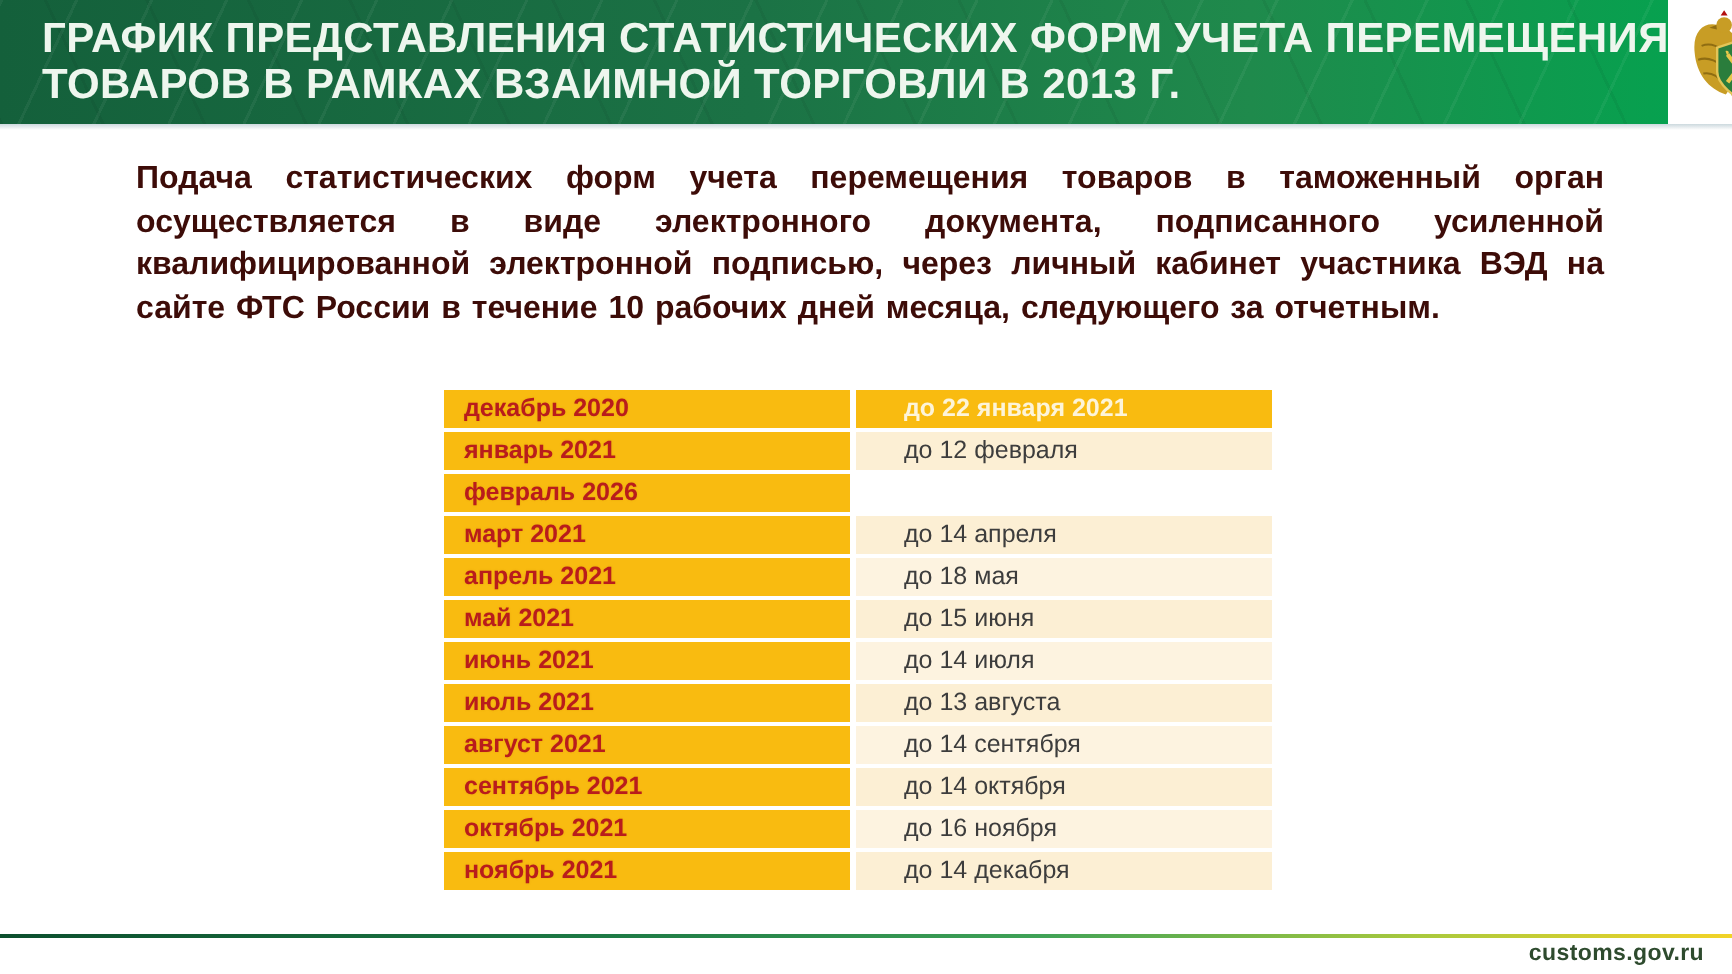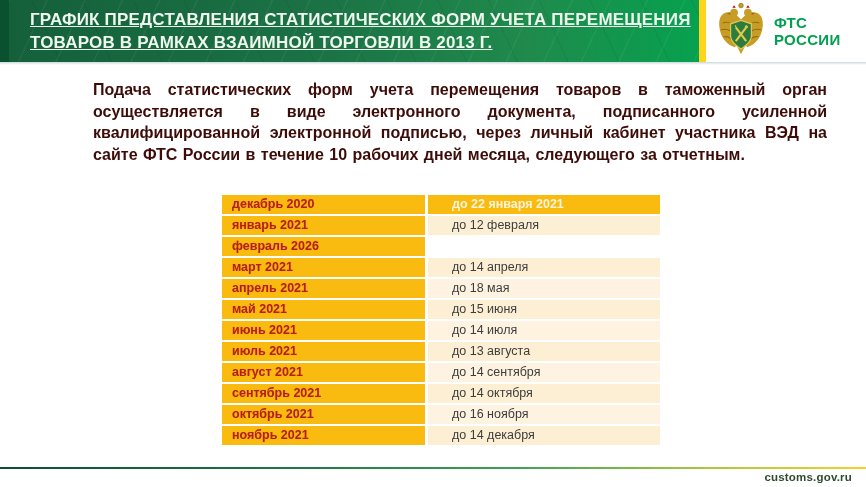--- a/index.html
+++ b/index.html
@@ -18,50 +18,50 @@
     display:flex;flex-direction:column;justify-content:center;
     padding-left:21px;box-sizing:border-box;
   }
   .header-main::after{
     content:"";position:absolute;inset:0;pointer-events:none;
     background:
       repeating-linear-gradient(115deg,rgba(255,255,255,0.05) 0 1.5px,transparent 1.5px 34px),
       repeating-linear-gradient(65deg,rgba(0,0,0,0.05) 0 1.5px,transparent 1.5px 46px);
   }
   .title-line{
-    color:#eef6ee;font-size:17px;font-weight:bold;line-height:23px;
-    letter-spacing:0.2px;white-space:nowrap;position:relative;z-index:1;text-decoration:underline;
+    color:#eef6ee;font-size:21px;font-weight:bold;line-height:23px;
+    letter-spacing:0.2px;white-space:nowrap;position:relative;z-index:1;
   }
   .gold-stripe{width:7px;height:100%;background:#ffd51c;}
   .logo-panel{
     width:160px;height:100%;background:#ffffff;
     display:flex;align-items:center;gap:7px;padding-left:9px;box-sizing:border-box;
   }
   .logo-text{color:#00a14e;font-weight:bold;font-size:15px;line-height:17px;letter-spacing:0.3px;}
   .header-shadow{
     position:absolute;top:62px;left:0;width:866px;height:3px;
     background:linear-gradient(180deg,#ccd9de 0%,rgba(204,217,222,0) 100%);
   }
 
   
   .intro{
-    position:absolute;left:93px;top:79px;width:734px;
+    position:absolute;left:68px;top:79px;width:734px;
     color:#3d0c08;font-size:16px;font-weight:bold;line-height:21.5px;
     text-align:justify;word-spacing:1px;
   }
 
   
   .table{position:absolute;left:222px;top:195px;width:450px;}
   .trow{display:flex;margin-bottom:2px;height:19px;}
   .cell{box-sizing:border-box;font-size:12.5px;line-height:19px;padding-left:10px;white-space:nowrap;}
   .cell.month{
     width:203px;margin-right:3px;background:#f9bb10;
     color:#b91c1c;font-weight:bold;text-shadow:0 0 1px rgba(180,120,0,0.35);
   }
-  .cell.deadline{width:232px;background:#fcefd4;color:#3d3d3d;padding-left:24px;}
+  .cell.deadline{width:208px;background:#fcefd4;color:#3d3d3d;padding-left:24px;}
   .trow:nth-child(odd) .cell.deadline{background:#fdf3e0;}
   .trow.thead .cell.deadline{background:#f9bb10;color:#fdf4d9;font-weight:bold;}
 
   
   .footer-line{
     position:absolute;left:0;top:467px;width:866px;height:2px;
     background:linear-gradient(90deg,#0c4f2e 0%,#1d7a45 35%,#3fa257 60%,#a9c93d 82%,#f2d327 100%);
   }
   .site{
     position:absolute;right:14px;top:471px;

